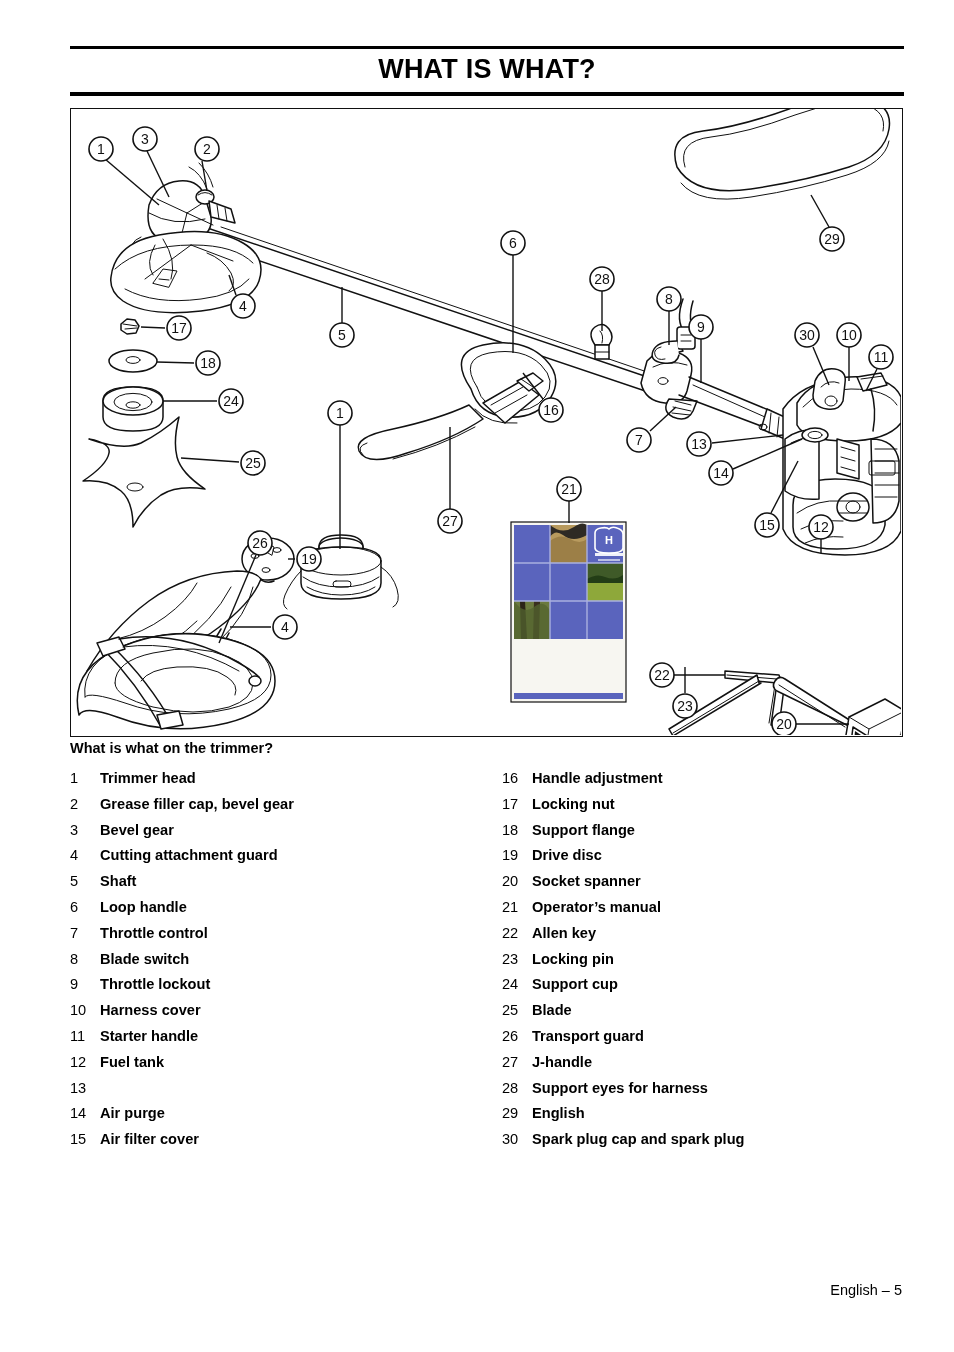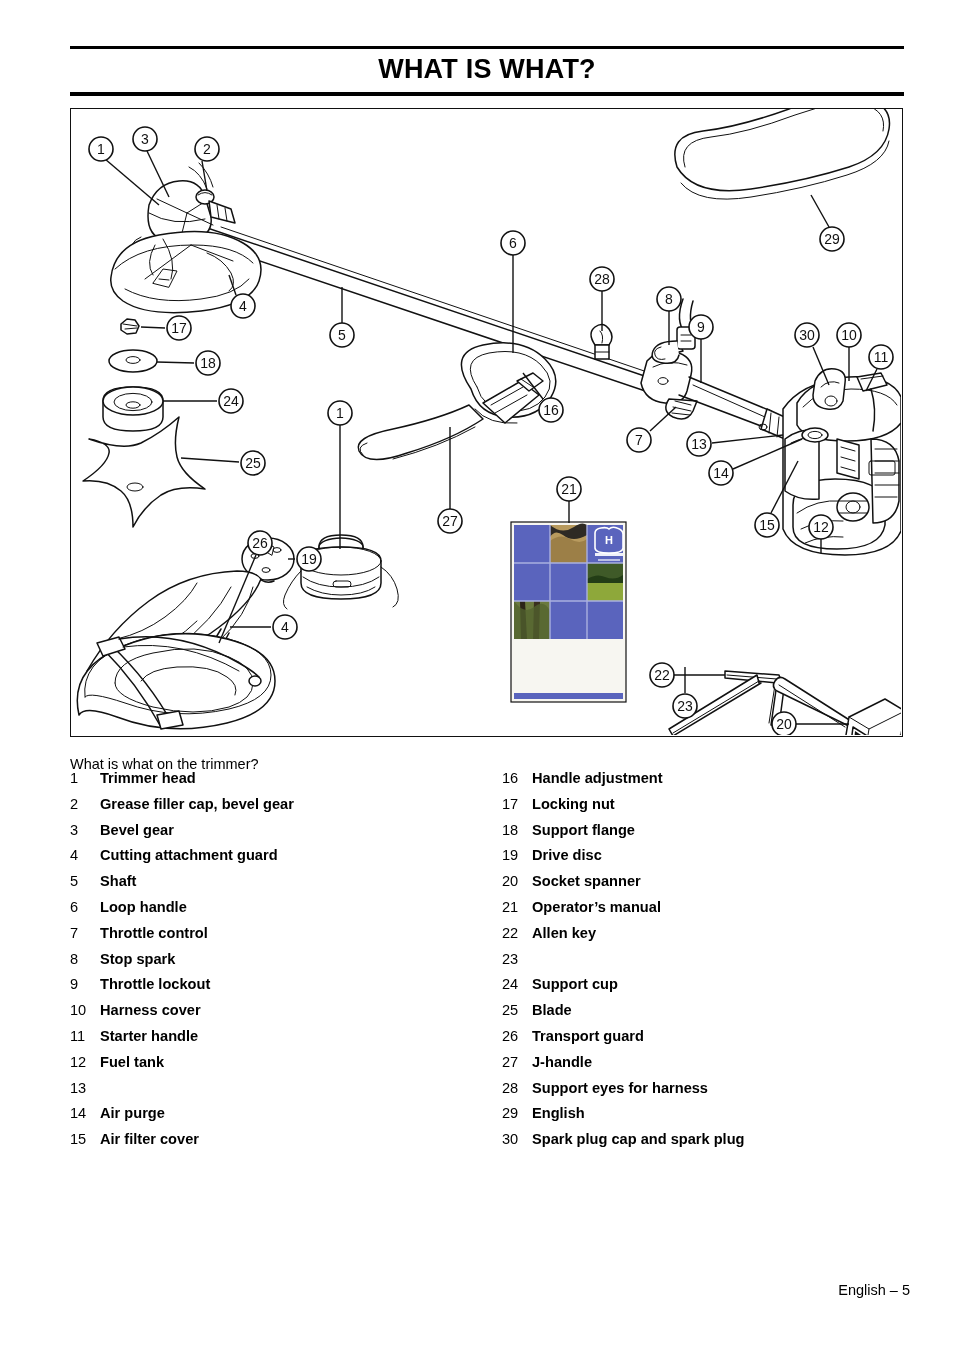--- a/index.html
+++ b/index.html
@@ -12,31 +12,31 @@
   .rule-bot{height:4px;background:#000;margin-top:2px;}
   .title{text-align:center;font-size:27px;font-weight:bold;letter-spacing:.2px;
          padding:6px 0 7px 0;line-height:1.05;}
 
   
   .figbox{position:absolute;left:70px;top:108px;width:833px;height:629px;
           border:1.6px solid #111;box-sizing:border-box;background:#fff;}
   .figbox svg{display:block;}
 
   
-  .listhead{position:absolute;left:70px;top:756px;font-size:14.5px;font-weight:normal;}
+  .listhead{position:absolute;left:70px;top:740px;font-size:14.5px;font-weight:bold;}
   .cols{position:absolute;left:70px;top:770px;width:834px;}
   .col{position:absolute;top:0;}
   .col.left{left:0;width:430px;}
   .col.right{left:432px;width:400px;}
   .row{display:flex;align-items:baseline;height:25.8px;font-size:14.6px;}
   .row .num{width:30px;flex:0 0 30px;text-align:left;}
   .row .lbl{flex:1 1 auto;font-weight:bold;}
 
   
-  .footer{position:absolute;right:44px;top:1282px;font-size:14.5px;}
+  .footer{position:absolute;right:52px;top:1282px;font-size:14.5px;}
 
   
   .ln{fill:none;stroke:#111;stroke-width:1.5;stroke-linecap:round;stroke-linejoin:round;}
   .ln-t{fill:none;stroke:#111;stroke-width:1;stroke-linecap:round;stroke-linejoin:round;}
   .ln-w{fill:#fff;stroke:#111;stroke-width:1.5;stroke-linejoin:round;stroke-linecap:round;}
   .lead{stroke:#111;stroke-width:1.4;fill:none;}
   .cal circle{fill:#fff;stroke:#111;stroke-width:1.6;}
   .cal text{font-family:"Liberation Sans",sans-serif;font-size:14px;fill:#111;
             text-anchor:middle;dominant-baseline:central;}
 </style>
@@ -525,21 +525,21 @@
       <div class="row">
           <span class="num">6</span>
           <span class="lbl">Loop handle</span>
         </div>
       <div class="row">
           <span class="num">7</span>
           <span class="lbl">Throttle control</span>
         </div>
       <div class="row">
           <span class="num">8</span>
-          <span class="lbl">Stop spark</span>
+          <span class="lbl">Blade switch</span>
         </div>
       <div class="row">
           <span class="num">9</span>
           <span class="lbl">Throttle lockout</span>
         </div>
       <div class="row">
           <span class="num">10</span>
           <span class="lbl">Harness cover</span>
         </div>
       <div class="row">
@@ -587,20 +587,21 @@
       <div class="row">
           <span class="num">21</span>
           <span class="lbl">Operator’s manual</span>
         </div>
       <div class="row">
           <span class="num">22</span>
           <span class="lbl">Allen key</span>
         </div>
       <div class="row">
           <span class="num">23</span>
+          <span class="lbl">Locking pin</span>
         </div>
       <div class="row">
           <span class="num">24</span>
           <span class="lbl">Support cup</span>
         </div>
       <div class="row">
           <span class="num">25</span>
           <span class="lbl">Blade</span>
         </div>
       <div class="row">

